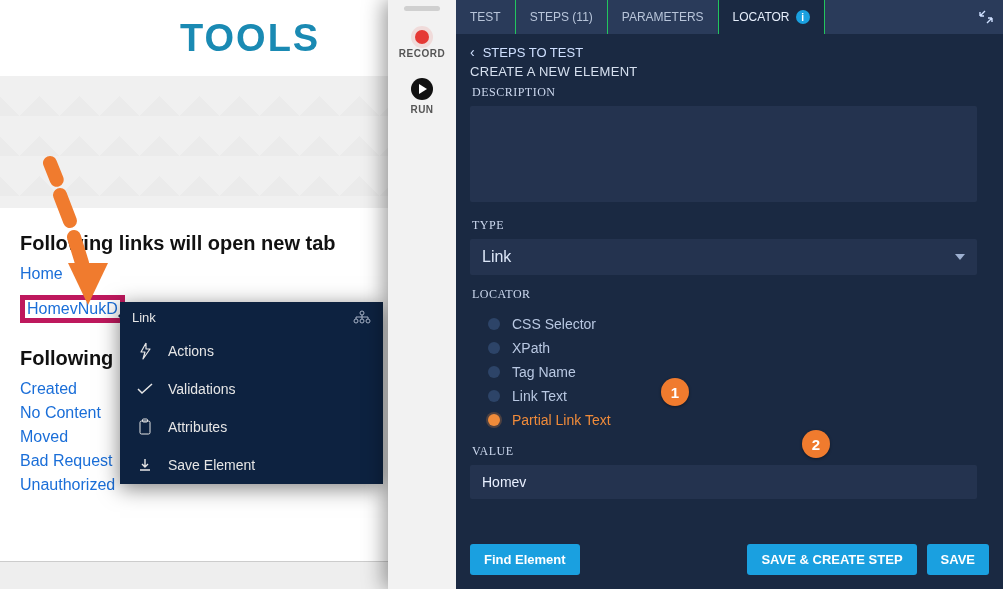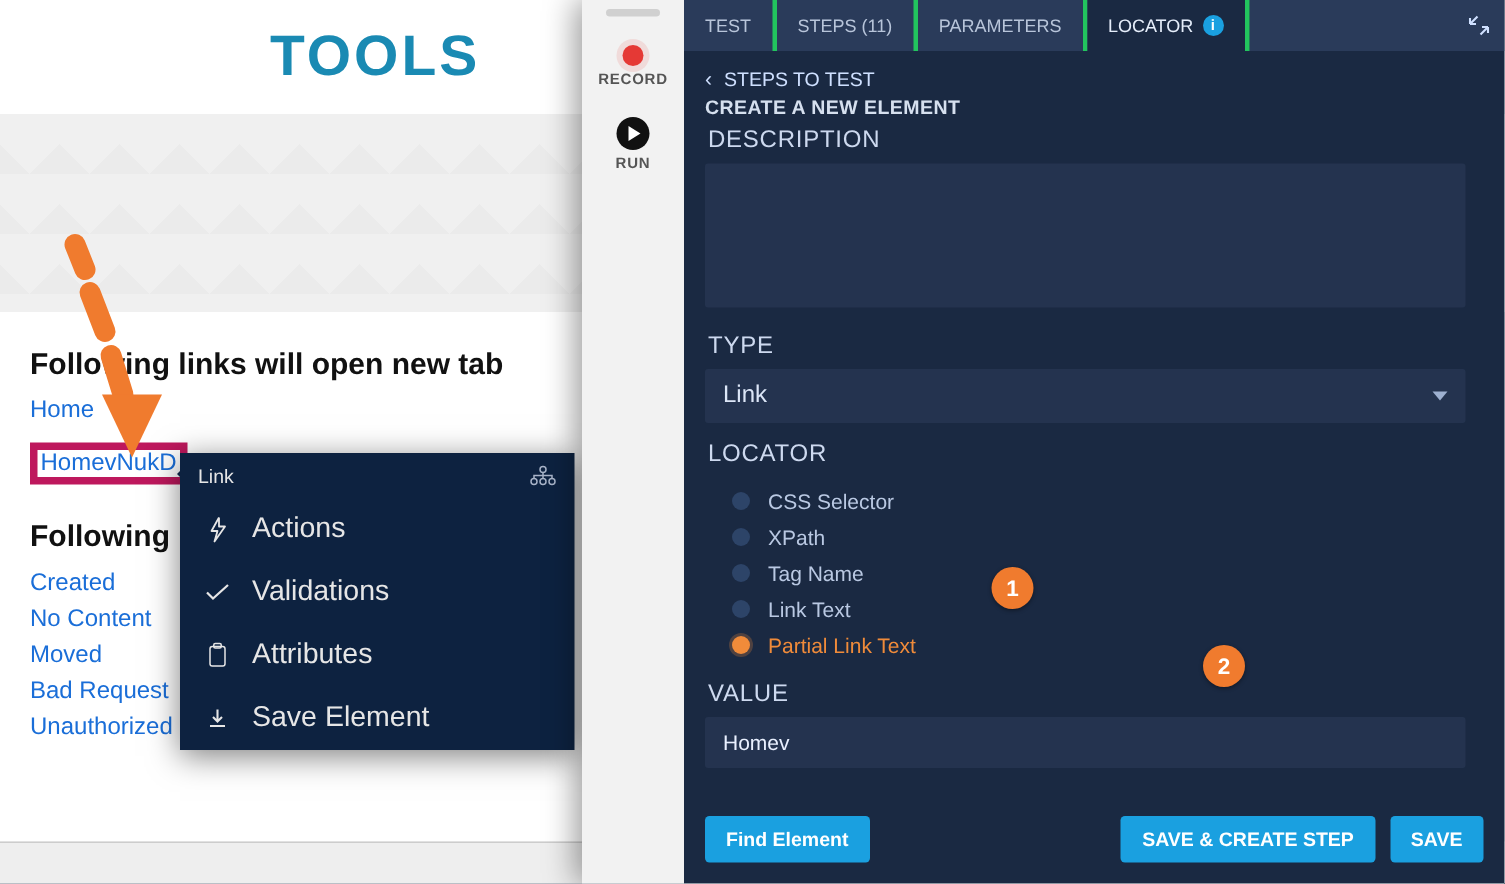--- a/index.html
+++ b/index.html
@@ -21,48 +21,48 @@
   .footer { position:absolute; bottom:0; left:0; right:0; height:28px; background:#eee; border-top:1px solid #ccc; text-align:center; font-size:13px; line-height:28px; color:#444;}
 
   
   .arrow { position:absolute; left:30px; top:155px; width:90px; height:170px; pointer-events:none; }
 
   
   .ctxmenu { position:absolute; left:120px; top:302px; width:263px; background:#0d2240; color:#e6e6e6; box-shadow:0 4px 20px rgba(0,0,0,0.5); z-index:5;}
   .ctxhead { display:flex; align-items:center; justify-content:space-between; height:30px; padding:0 12px; font-size:13px; position:relative;}
   .ctxhead::before { content:""; position:absolute; left:-8px; top:8px; border:6px solid transparent; border-right-color:#0d2240;}
   .ctxhead .tree-icon { opacity:0.8; }
-  .ctxitem { display:flex; align-items:center; gap:14px; padding:10px 16px; font-size:19px; cursor:pointer;}
+  .ctxitem { display:flex; align-items:center; gap:14px; padding:10px 16px; font-size:14px; cursor:pointer;}
   .ctxicon { width:18px; height:18px; display:flex; align-items:center; justify-content:center; stroke:#e6e6e6; fill:none;}
 
   
   .panel { position:absolute; right:0; top:0; width:615px; height:100%; display:flex; box-shadow:-4px 0 20px rgba(0,0,0,0.4); z-index:10;}
   .rail { width:68px; background:#f2f2f2; display:flex; flex-direction:column; align-items:center; padding-top:6px; gap:19px;}
   .pill { width:36px; height:5px; border-radius:3px; background:#d0d0d0;}
   .railbtn { display:flex; flex-direction:column; align-items:center; gap:4px; font-size:10px; color:#555; font-weight:600; letter-spacing:0.5px;}
   .rec-dot { width:14px; height:14px; border-radius:50%; background:#e53935; box-shadow:0 0 0 4px rgba(229,57,53,0.12);}
   .play-wrap { width:22px; height:22px; border-radius:50%; background:#111; display:flex; align-items:center; justify-content:center;}
   .play-wrap .tri { width:0; height:0; border-left:8px solid #fff; border-top:5px solid transparent; border-bottom:5px solid transparent; margin-left:2px;}
 
   .main { flex:1; background:#1a2942; color:#d6e0ef; display:flex; flex-direction:column; position:relative;}
   .tabs { display:flex; align-items:stretch; height:34px; background:#2a3b5a; font-size:12px;}
-  .tab { padding:0 14px; display:flex; align-items:center; gap:6px; color:#b8c5da; border-right:3px solid #22c55e; cursor:pointer;}
+  .tab { padding:0 14px; display:flex; align-items:center; gap:6px; color:#b8c5da; border-right:1px solid #22c55e; cursor:pointer;}
   .tab.active { background:#1a2942; color:#e6eefb;}
   .info-badge { width:14px; height:14px; border-radius:50%; background:#1aa0e0; color:#fff; font-size:10px; font-weight:700; display:inline-flex; align-items:center; justify-content:center;}
   .collapse { margin-left:auto; width:34px; display:flex; align-items:center; justify-content:center; cursor:pointer;}
 
   .back { display:flex; align-items:center; gap:8px; padding:10px 14px 4px 14px; font-size:13px; color:#cfe0ff; cursor:pointer;}
   .back .chev { font-size:14px;}
-  .create-h { padding:0 14px 6px 14px; font-size:13px; font-weight:700; letter-spacing:0.3px;}
+  .create-h { padding:0 14px 6px 14px; font-size:13px; font-weight:400; letter-spacing:0.3px;}
 
   .form-scroll { flex:1; overflow-y:auto; padding:0 26px 0 14px; position:relative;}
   .form-scroll::-webkit-scrollbar { width:14px; }
   .form-scroll::-webkit-scrollbar-track { background:#e8e8e8;}
   .form-scroll::-webkit-scrollbar-thumb { background:#b0b0b0; border-radius:0;}
-  .lbl { font-size:16px; letter-spacing:0.5px; color:#cdd9ef; margin:12px 0 6px 2px;}
+  .lbl { font-size:12px; letter-spacing:0.5px; color:#cdd9ef; margin:12px 0 6px 2px;font-family:Liberation Serif, serif;}
   .textarea { width:100%; height:96px; background:#24334f; border:none; border-radius:2px; resize:none; color:#eee; padding:8px;}
   .select { width:100%; height:36px; background:#24334f; border:none; border-radius:2px; color:#dce6f7; padding:0 12px; display:flex; align-items:center; justify-content:space-between; cursor:pointer;}
   .chev-down { width:0; height:0; border-left:5px solid transparent; border-right:5px solid transparent; border-top:6px solid #9db0d0;}
 
   .locator-list { padding:4px 0 0 18px;}
   .loc-item { display:flex; align-items:center; gap:12px; padding:4px 0; font-size:14px; color:#b9c8e2; cursor:pointer;}
   .radio { width:12px; height:12px; border-radius:50%; background:#2d4468;}
   .loc-item.selected { color:#f08b3a;}
   .loc-item.selected .radio { background:#f08b3a; box-shadow:0 0 0 2px rgba(240,139,58,0.25);}
 

